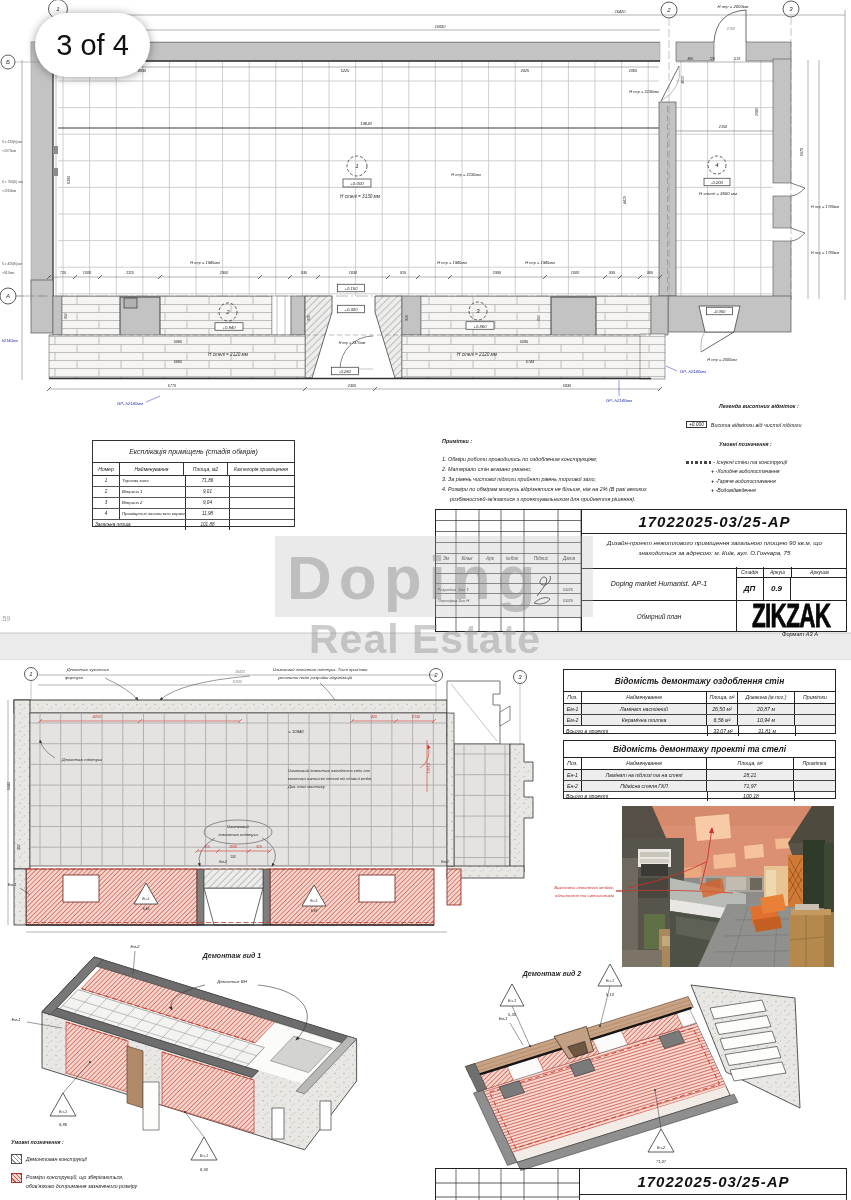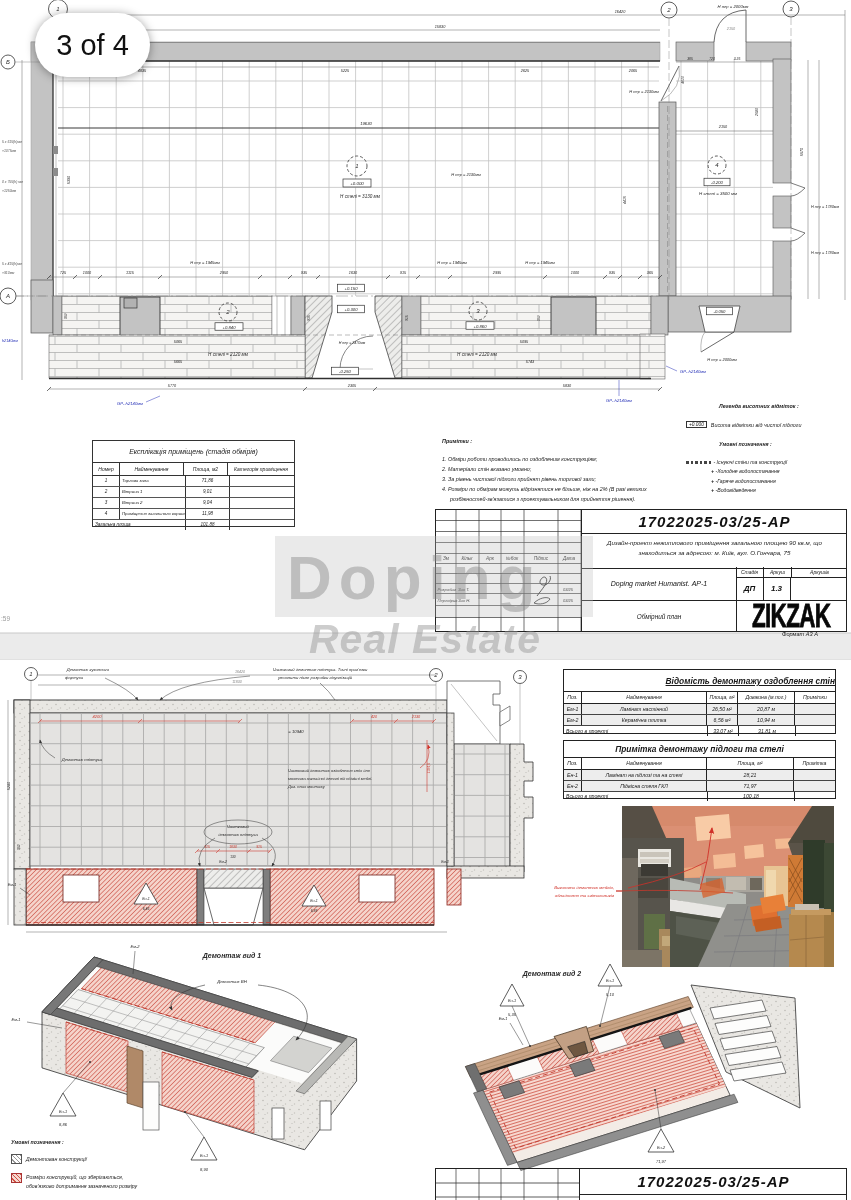--- a/index.html
+++ b/index.html
@@ -799,30 +799,30 @@
 <div style="height:23px;border-bottom:1.2px solid #222;text-align:center;font-size:15px;font-weight:bold;font-style:italic;line-height:23px;letter-spacing:1px;color:#111;">17022025-03/25-АР</div>
 <div style="height:30px;border-bottom:1.2px solid #222;font-style:italic;font-size:6.2px;text-align:center;color:#222;padding-top:4px;line-height:9.5px;">Дизайн-проект нежитлового приміщення загальною площею 90 кв.м, що<br>знаходиться за адресою: м. Київ, вул. О.Гончара, 75</div>
 <div style="position:absolute;left:0;top:57px;width:154px;height:33px;border-right:1.2px solid #222;text-align:center;font-style:italic;font-size:7px;color:#111;line-height:33px;">Doping market Humanist. АР-1</div>
 <div style="position:absolute;left:0;top:90px;width:154px;height:31px;border-right:1.2px solid #222;border-top:1.2px solid #222;text-align:center;font-style:italic;font-size:6.4px;color:#222;line-height:31px;">Обмірний план</div>
 <div style="position:absolute;left:154px;top:57px;width:111px;height:10px;display:flex;font-style:italic;font-size:5px;text-align:center;color:#222;border-bottom:0.8px solid #222;">
 <div style="width:27px;border-right:0.8px solid #222;line-height:10px;">Стадія</div>
 <div style="width:27px;border-right:0.8px solid #222;line-height:10px;">Аркуш</div>
 <div style="flex:1;line-height:10px;">Аркушів</div>
         </div>
 <div style="position:absolute;left:154px;top:67px;width:27px;height:23px;border-right:0.8px solid #222;text-align:center;font-style:italic;font-size:8px;font-weight:bold;line-height:23px;color:#111;">ДП</div>
-<div style="position:absolute;left:181px;top:67px;width:27px;height:23px;border-right:0.8px solid #222;text-align:center;font-style:italic;font-size:8px;font-weight:bold;line-height:23px;color:#111;">1.3</div>
+<div style="position:absolute;left:181px;top:67px;width:27px;height:23px;border-right:0.8px solid #222;text-align:center;font-style:italic;font-size:8px;font-weight:bold;line-height:23px;color:#111;">0.9</div>
 <div style="position:absolute;left:154px;top:90px;width:111px;height:31px;border-top:1.2px solid #222;"></div>
 <div style="position:absolute;left:170px;top:91px;width:130px;height:29px;font-weight:bold;font-size:34px;line-height:29px;letter-spacing:-1px;color:#070707;-webkit-text-stroke:0.8px #070707;font-family:'Liberation Sans',sans-serif;transform:scaleX(0.66);transform-origin:left;">ZIKZAK</div>
 </div>
 </div>
 
 <div class="abs it" style="left:782px;top:631px;font-size:5.6px;color:#222;">Формат А3 А</div>
 
 <div class="abs" style="left:563px;top:669px;width:271px;height:63px;border:1.2px solid #222;font-style:italic;color:#1a1a1a;">
-<div style="height:21px;text-align:right;font-size:8.4px;line-height:22px;font-weight:bold;text-decoration:underline;">Відомість демонтажу оздоблення стін</div>
+<div style="height:21px;text-align:center;font-size:8.4px;line-height:22px;font-weight:bold;">Відомість демонтажу оздоблення стін</div>
 <div style="display:flex;height:11px;border-top:1px solid #222;border-bottom:1px solid #222;font-size:5.2px;text-align:center;">
 <div style="width:17px;border-right:1px solid #222;line-height:11px;">Поз.</div>
 <div style="width:124px;border-right:1px solid #222;line-height:11px;">Найменування</div>
 <div style="width:30px;border-right:1px solid #222;line-height:11px;">Площа, м²</div>
 <div style="width:56px;border-right:1px solid #222;line-height:11px;">Довжина (м.пог.)</div>
 <div style="flex:1;line-height:11px;">Примітки</div>
       </div>
 <div style="display:flex;height:10px;background:#ededed;border-bottom:0.8px solid #444;font-size:5.2px;text-align:center;">
 <div style="width:17px;border-right:1px solid #222;line-height:10px;">Ем-1</div>
 <div style="width:124px;border-right:1px solid #222;line-height:10px;">Ламінат настінний</div>
@@ -839,21 +839,21 @@
       </div>
 <div style="display:flex;height:10px;font-size:5.2px;">
 <div style="width:141px;line-height:10px;padding-left:2px;border-right:1px solid #222;">Всього в проекті</div>
 <div style="width:30px;border-right:1px solid #222;text-align:center;line-height:10px;">33,07 м²</div>
 <div style="width:56px;border-right:1px solid #222;text-align:center;line-height:10px;">31,81 м</div>
 <div style="flex:1;"></div>
       </div>
     </div>
 
 <div class="abs" style="left:563px;top:740px;width:271px;height:57px;border:1.2px solid #222;font-style:italic;color:#1a1a1a;">
-<div style="height:16px;text-align:center;font-size:8.4px;line-height:17px;font-weight:bold;">Примітка демонтажу підлоги та стелі</div>
+<div style="height:16px;text-align:center;font-size:8.4px;line-height:17px;font-weight:bold;">Відомість демонтажу проекті та стелі</div>
 <div style="display:flex;height:11px;border-top:1px solid #222;border-bottom:1px solid #222;font-size:5.2px;text-align:center;">
 <div style="width:17px;border-right:1px solid #222;line-height:11px;">Поз.</div>
 <div style="width:124px;border-right:1px solid #222;line-height:11px;">Найменування</div>
 <div style="width:86px;border-right:1px solid #222;line-height:11px;">Площа, м²</div>
 <div style="flex:1;line-height:11px;">Примітка</div>
       </div>
 <div style="display:flex;height:10px;background:#ededed;border-bottom:0.8px solid #444;font-size:5.2px;text-align:center;">
 <div style="width:17px;border-right:1px solid #222;line-height:10px;">Ен-1</div>
 <div style="width:124px;border-right:1px solid #222;line-height:10px;">Ламінат на підлозі та на стелі</div>
 <div style="width:86px;border-right:1px solid #222;line-height:10px;">28,21</div>
@@ -895,15 +895,15 @@
 <line x1="122" y1="0" x2="122" y2="32" stroke="#333" stroke-width="0.7"></line>
 </svg>
 <div class="abs" style="left:143px;top:0;width:267px;height:32px;border-left:1.4px solid #222;">
 <div style="height:25px;border-bottom:1.2px solid #222;text-align:center;font-size:15px;font-weight:bold;font-style:italic;line-height:25px;letter-spacing:1px;color:#111;">17022025-03/25-АР</div>
 </div>
     </div>
 
 <div class="abs" style="left:275px;top:536px;width:318px;height:81px;background:rgba(190,190,190,0.32);"></div>
 <div class="abs" style="left:287px;top:541px;width:306px;height:74px;font-family:'Liberation Sans',sans-serif;font-weight:bold;font-size:62px;line-height:74px;color:rgba(128,128,128,0.42);letter-spacing:7px;">Doping</div>
 
-<div class="abs" style="left:309px;top:616px;width:250px;height:44px;font-family:'Liberation Sans',sans-serif;font-size:41px;font-weight:bold;letter-spacing:1px;color:rgba(150,150,150,0.48);font-style:italic;">Real Estate</div>
+<div class="abs" style="left:309px;top:616px;width:250px;height:44px;font-family:'Liberation Sans',sans-serif;font-size:41px;font-weight:bold;letter-spacing:1px;color:rgba(150,150,150,0.48);">Real Estate</div>
 
 <div class="abs" style="left:35px;top:13px;width:115px;height:64px;background:#fff;border-radius:32px;box-shadow:0 1px 10px rgba(0,0,0,0.38);text-align:center;line-height:64px;font-size:29px;color:#111;font-family:'Liberation Sans',sans-serif;">3 of 4</div>
 </div>
 </body></html>

